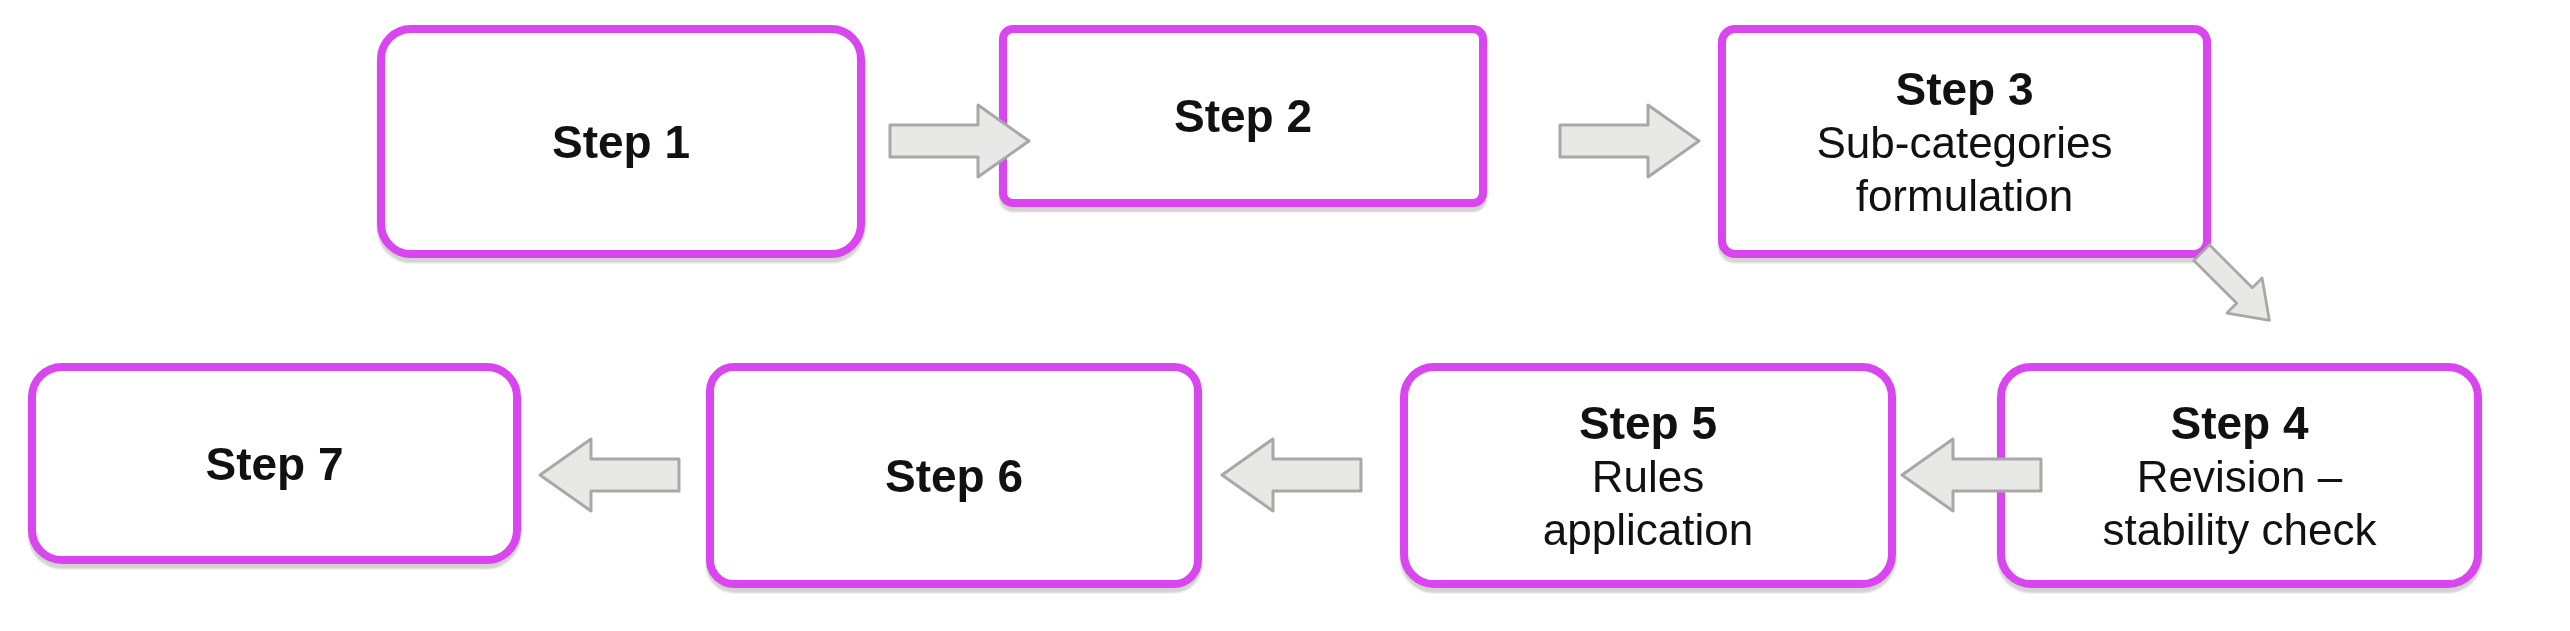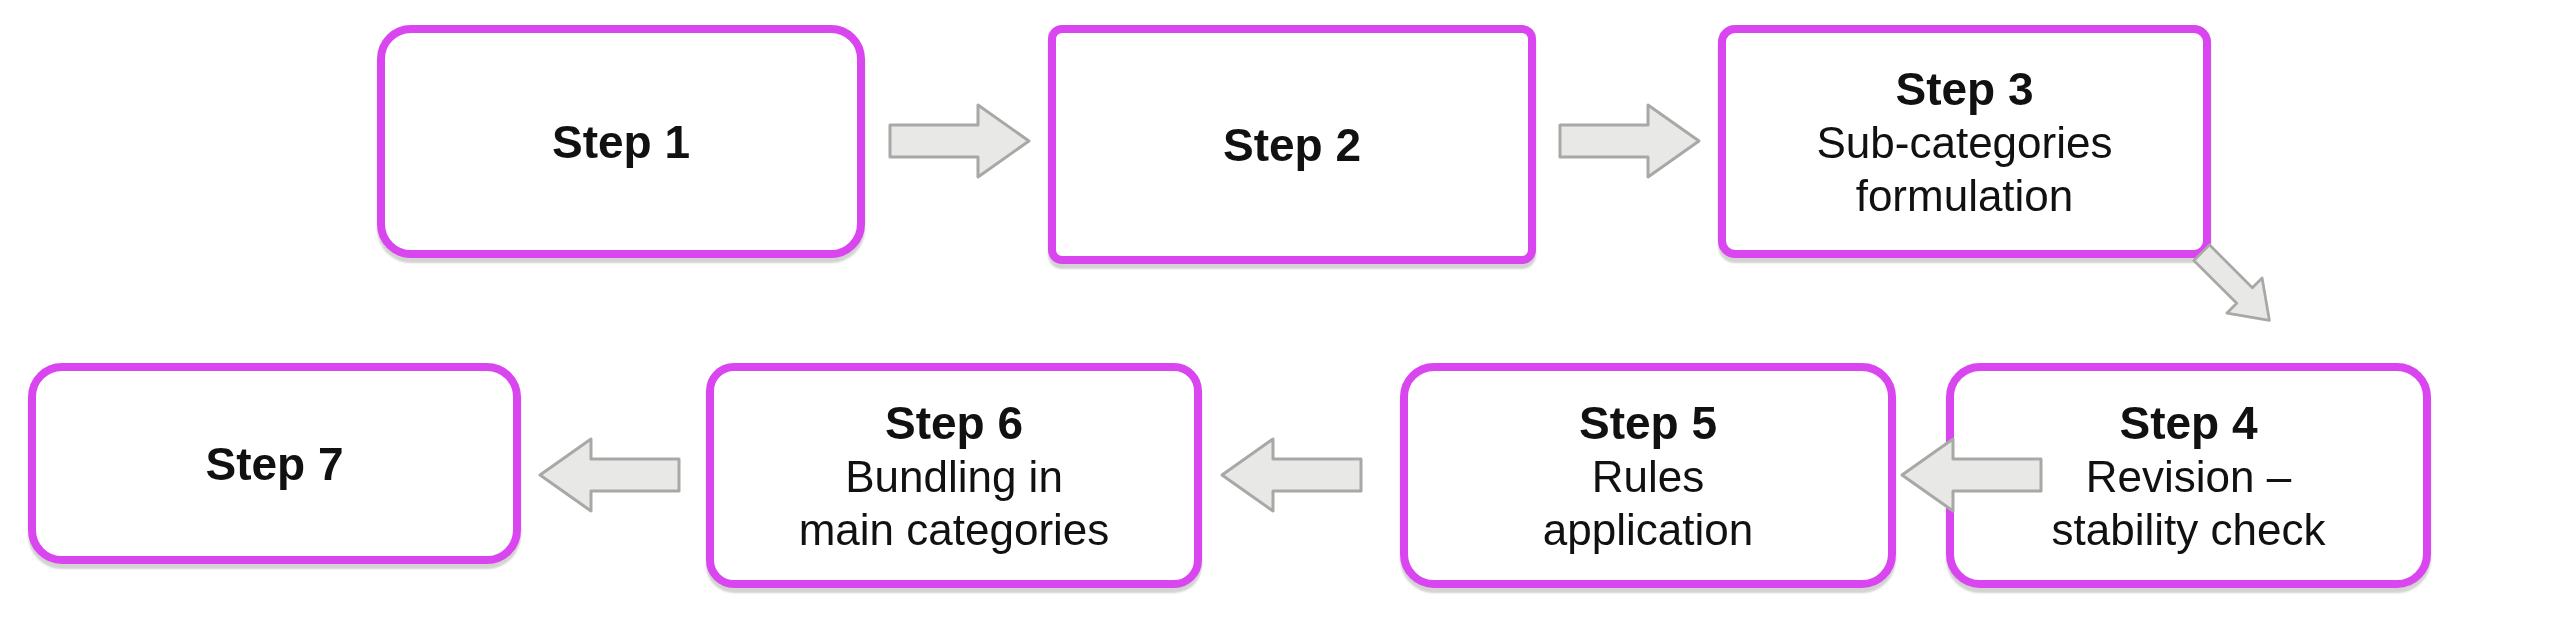--- a/index.html
+++ b/index.html
@@ -31,23 +31,23 @@
     line-height: 54px;
   }
   .step-label {
     font-size: 44px;
     font-weight: normal;
     line-height: 53px;
     white-space: pre-line;
   }
   
   .b1 { left: 377px;  top: 25px;  width: 488px; height: 233px; }
-  .b2 { left: 1048px; top: 25px;  width: 488px; height: 239px; border-radius: 14px; }
+  .b2 { left: 999px; top: 25px;  width: 488px; height: 182px; border-radius: 14px; }
   .b3 { left: 1718px; top: 25px;  width: 493px; height: 233px; border-radius: 17px; }
-  .b4 { left: 1946px; top: 363px; width: 485px; height: 225px; }
+  .b4 { left: 1997px; top: 363px; width: 485px; height: 225px; }
   .b5 { left: 1386px; top: 363px; width: 496px; height: 225px; margin-left: 14px; }
   .b6 { left: 706px;  top: 363px; width: 496px; height: 225px; border-radius: 28px; }
   .b7 { left: 28px;   top: 363px; width: 493px; height: 201px; }
   
   .arrow { position: absolute; }
   .a12 { left: 888px;  top: 101px; }
   .a23 { left: 1558px; top: 101px; }
   .a45 { left: 1898px; top: 435px; }
   .a56 { left: 1218px; top: 435px; }
   .a67 { left: 536px;  top: 435px; }
@@ -83,22 +83,20 @@
   </div>
 
   <div class="step-box b5">
     <div class="step-title">Step 5</div>
     <div class="step-label">Rules
 application</div>
   </div>
 
   <div class="step-box b6">
     <div class="step-title">Step 6</div>
-    <div class="step-label">Bundling in
-main categories</div>
   </div>
 
   <div class="step-box b7">
     <div class="step-title">Step 7</div>
   </div>
 
   <div class="arrow a12">
     <svg width="145" height="80" viewBox="0 0 145 80">
       <polygon points="2,24 90,24 90,4 141,40 90,76 90,56 2,56" fill="#e8e8e6" stroke="#aaa8a6" stroke-width="3" stroke-linejoin="round"></polygon>
     </svg>

